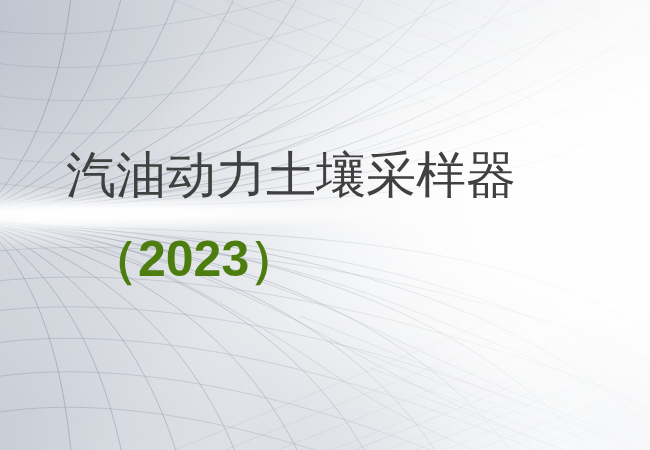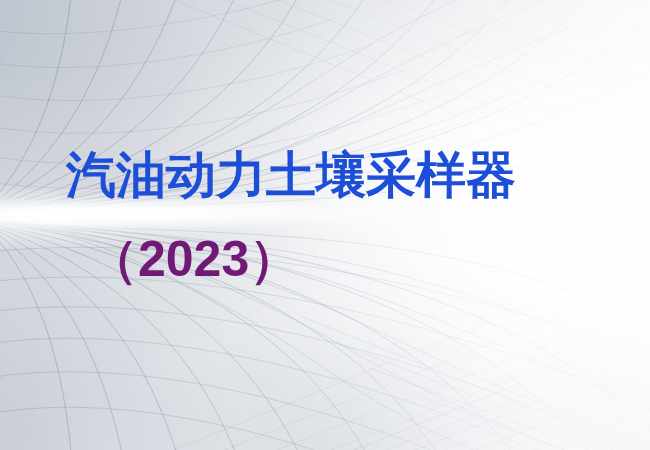--- a/index.html
+++ b/index.html
@@ -91,33 +91,33 @@
     left: 0;
     top: 0;
     width: 650px;
     height: 450px;
   }
   .title-line-1 {
     position: absolute;
     left: 66px;
     top: 150px;
     font-size: 50px;
-    font-weight: bold;
-    color: #1d4ed8;
+    font-weight: normal;
+    color: #404040;
     letter-spacing: 0px;
     line-height: 1;
     white-space: nowrap;
   }
   .title-line-2 {
     position: absolute;
     left: 88px;
     top: 234px;
     font-size: 50px;
     font-weight: bold;
-    color: #701a75;
+    color: #4d7c0f;
     letter-spacing: 0px;
     line-height: 1;
     white-space: nowrap;
   }
 </style>
 </head>
 <body>
 
 <div id="slide">
 

